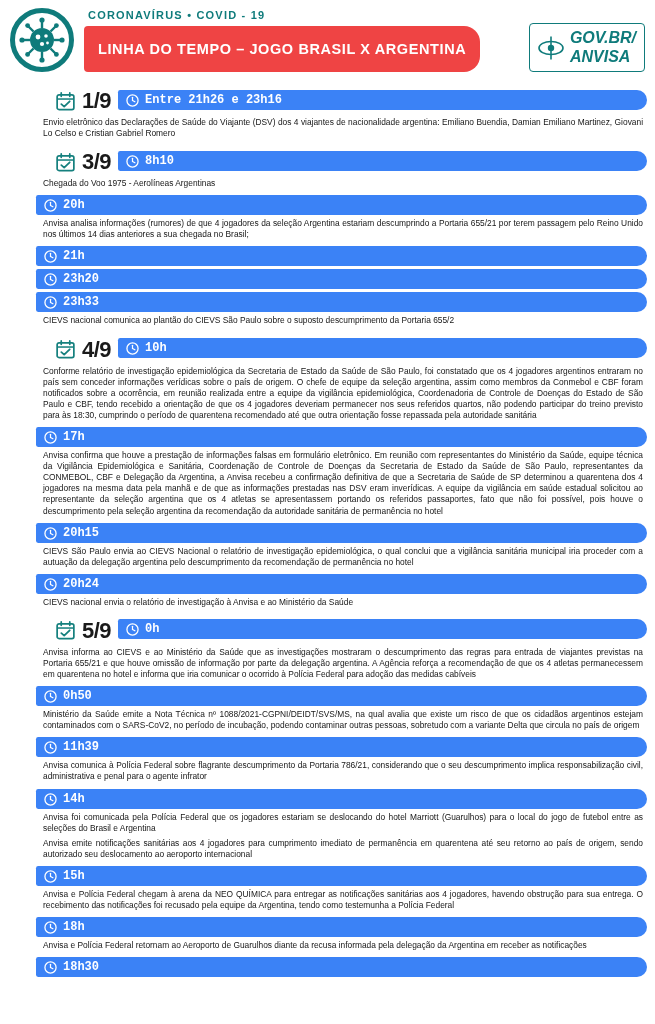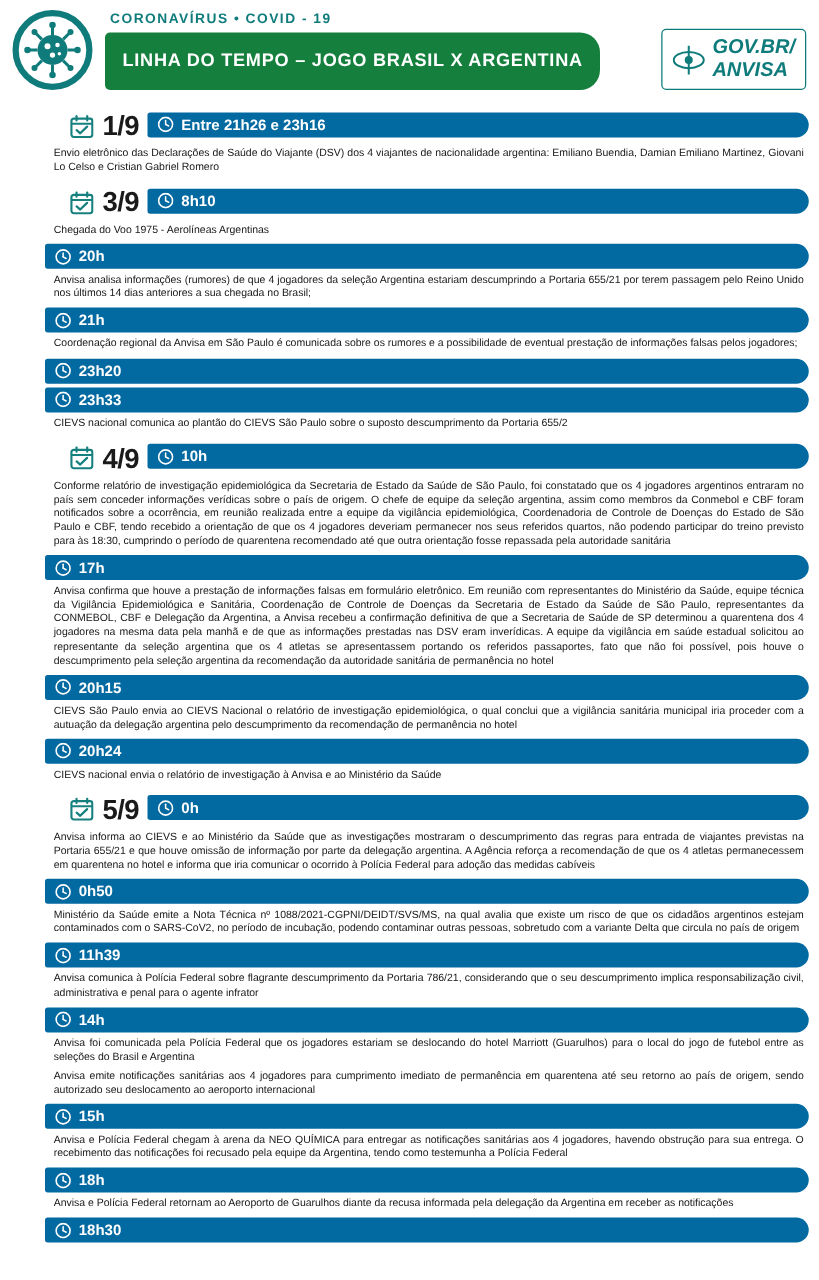--- a/index.html
+++ b/index.html
@@ -35,21 +35,21 @@
   .virus-badge svg { display:block; }
   .header-titles { flex: 1 1 auto; }
   .kicker {
     font-size: 11px;
     font-weight: bold;
     letter-spacing: 1.2px;
     color: #0f7b7b;
     margin: 0 0 5px 4px;
   }
   .title-bar {
-    background: #15803d;
+    background: #ef4444;
     color: #ffffff;
     font-weight: bold;
     font-size: 14.5px;
     letter-spacing: 0.6px;
     padding: 15px 14px;
     border-radius: 4px 16px 16px 4px;
     display: inline-block;
   }
   .govbr {
     flex: 0 0 auto;
@@ -86,31 +86,32 @@
     font-size: 22px;
     font-weight: bold;
     color: #1a1a1a;
     letter-spacing: -0.5px;
   }
   .day-first-entry { flex: 1 1 auto; }
 
   
   .entry { margin-left: 28px; }
   .time-bar {
-    background: #0369a1;
+    background: #3b82f6;
     color: #fff;
     border-radius: 3px 14px 14px 3px;
     padding: 3px 12px 3px 8px;
     display: flex;
-    align-items: center;
+    align-items: flex-end;
     gap: 6px;
     font-weight: bold;
     font-size: 12px;
     margin-bottom: 3px;
     width: 100%;
+    font-family: Liberation Mono, monospace;
   }
   .clock-icon { width: 13px; height: 13px; flex: 0 0 auto; }
   .entry-text {
     font-size: 8.4px;
     line-height: 1.32;
     color: #161616;
     margin: 0 0 6px 7px;
     padding-right: 4px;
     text-align: justify;
   }
@@ -231,21 +232,20 @@
         </div>
         <div class="entry ">
           <div class="time-bar">
             <span class="clock-icon"><svg width="13" height="13" viewBox="0 0 14 14" aria-hidden="true">
                 <circle cx="7" cy="7" r="6" fill="none" stroke="#ffffff" stroke-width="1.4"></circle>
                 <line x1="7" y1="3.6" x2="7" y2="7" stroke="#ffffff" stroke-width="1.3" stroke-linecap="round"></line>
                 <line x1="7" y1="7" x2="9.6" y2="8.4" stroke="#ffffff" stroke-width="1.3" stroke-linecap="round"></line>
               </svg></span>
             <span>21h</span>
           </div>
-          <p class="entry-text">Coordenação regional da Anvisa em São Paulo é comunicada sobre os rumores e a possibilidade de eventual prestação de informações falsas pelos jogadores;</p>
         </div>
         <div class="entry ">
           <div class="time-bar">
             <span class="clock-icon"><svg width="13" height="13" viewBox="0 0 14 14" aria-hidden="true">
                 <circle cx="7" cy="7" r="6" fill="none" stroke="#ffffff" stroke-width="1.4"></circle>
                 <line x1="7" y1="3.6" x2="7" y2="7" stroke="#ffffff" stroke-width="1.3" stroke-linecap="round"></line>
                 <line x1="7" y1="7" x2="9.6" y2="8.4" stroke="#ffffff" stroke-width="1.3" stroke-linecap="round"></line>
               </svg></span>
             <span>23h20</span>
           </div>

